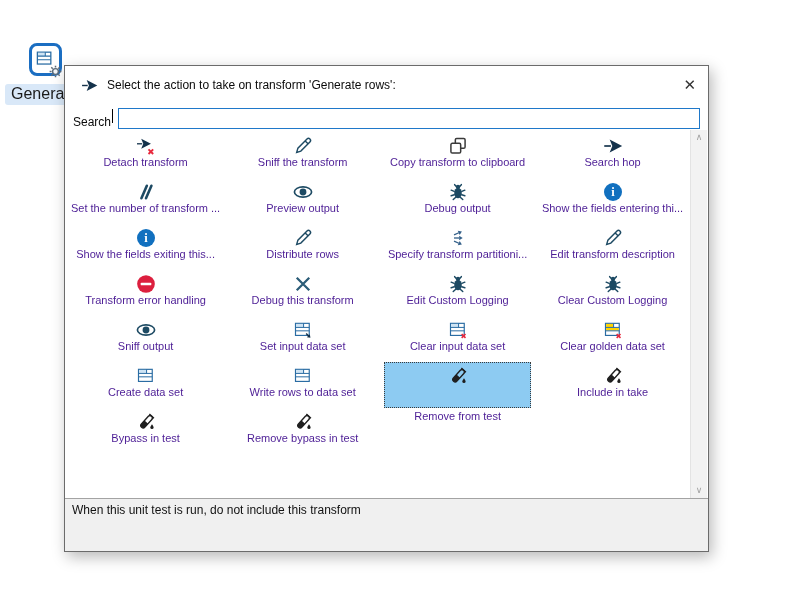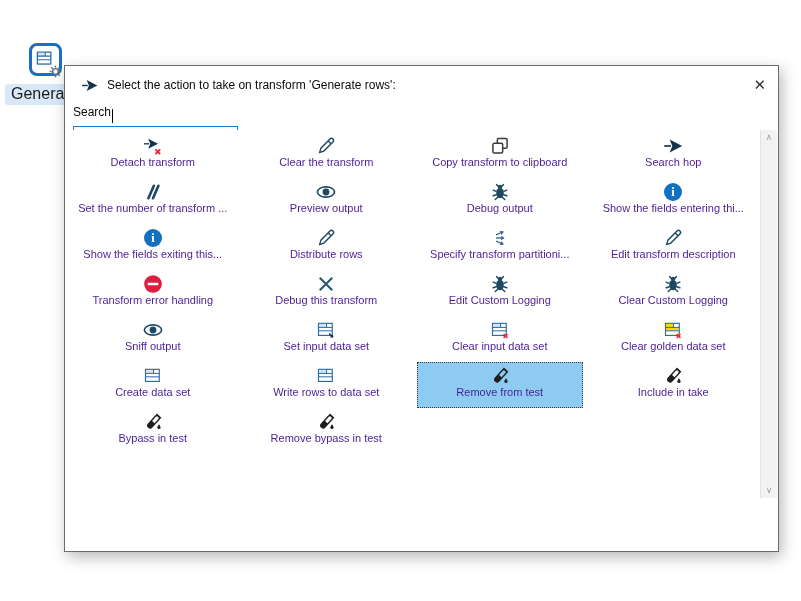--- a/index.html
+++ b/index.html
@@ -9,44 +9,44 @@
   
   .node{position:absolute;left:29px;top:43px;z-index:1;}
   .node-box{width:33px;height:33px;border:3px solid #1b6ec2;border-radius:8px;
     background:#fff;position:relative;display:flex;align-items:center;justify-content:center;}
   .node-table{width:19px;height:19px;display:block;margin:-2px 2px 0 0;}
   .node-gear{position:absolute;right:-3px;bottom:-4px;width:13px;height:13px;}
   .node-label{position:absolute;left:-24px;top:41px;background:#d9e8f8;border-radius:3px;
     padding:1px 6px 2px 6px;font-size:16px;color:#1a1a1a;white-space:nowrap;}
 
   
-  .dialog{position:absolute;left:64px;top:65px;width:715px;height:487px;background:#fff;
+  .dialog{position:absolute;left:64px;top:65px;width:645px;height:487px;background:#fff;
     border:1px solid #6b6b6b;box-shadow:3px 5px 14px rgba(0,0,0,.28);z-index:2;}
   .titlebar{position:absolute;left:0;top:0;right:0;height:38px;display:flex;
     align-items:center;gap:9px;padding:0 12px 0 16px;}
   .title-arrow{width:17px;height:17px;display:block;}
   .title{font-size:12px;color:#0a0a0a;}
   .close{margin-left:auto;font-size:15px;color:#333;line-height:15px;cursor:default;
     font-family:"DejaVu Sans",sans-serif;}
 
   .searchrow{position:absolute;left:0;top:39px;right:0;height:24px;display:flex;
-    align-items:flex-start;gap:7px;padding:0 8px;flex-direction:column;}
+    align-items:flex-end;gap:7px;padding:0 8px;}
   .search-label{font-size:12px;color:#0a0a0a;}
   .search-input{flex:1;height:21px;border:1px solid #1f78c9;font-size:12px;
     padding:0 4px;outline:none;border-radius:0;background:#fff;color:#000;}
   .caret{position:absolute;left:47px;top:43px;width:1px;height:14px;background:#000;z-index:3;}
 
   .grid-area{position:absolute;left:1px;top:64px;right:18px;bottom:53px;overflow:hidden;background:#fff;}
   .grid{display:grid;grid-template-columns:repeat(4,1fr);padding-top:2px;}
   .cell{height:46px;margin:0 4px;display:flex;flex-direction:column;align-items:center;
     padding-top:3px;border:1px dotted transparent;}
   .cell .icon{width:20px;height:20px;display:block;}
   .cell .icon svg{overflow:visible;display:block;}
   .cell .label{font-size:11px;color:#4c1d95;margin-top:0;white-space:nowrap;}
-  .cell.selected{background:#8dcbf2;border:1px dotted #3a3a3a;}
+  .cell.selected{background:#8dcbf2;border:1px dotted #3a3a3a;gap:24px;}
 
   .scrollbar{position:absolute;top:64px;right:1px;width:17px;bottom:53px;background:#f2f2f2;
     border-left:1px solid #e3e3e3;display:flex;flex-direction:column;
     justify-content:space-between;align-items:center;}
   .sb-btn{color:#9f9f9f;font-size:9px;height:15px;line-height:15px;
     font-family:"DejaVu Sans",sans-serif;}
 
   .status{position:absolute;left:0;right:0;bottom:0;height:53px;background:#f0f0f0;
     border-top:1px solid #a3a3a3;padding:4px 7px;font-size:12px;color:#111;}
 </style>
@@ -102,21 +102,21 @@
         </div>
         <div class="cell">
           <span class="icon">
             <svg viewBox="0 0 24 24" width="20" height="20" xmlns="http://www.w3.org/2000/svg">
               <g fill="none" stroke="#1d4a63" stroke-width="1.7">
                 <path d="M4.4 19.6l1.5-5L16.8 3.7a2.4 2.4 0 013.5 3.5L9.4 18.1l-5 1.5z"></path>
                 <path d="M14.6 5.9l3.5 3.5"></path>
               </g>
             </svg>
           </span>
-          <span class="label">Clear the transform</span>
+          <span class="label">Sniff the transform</span>
         </div>
         <div class="cell">
           <span class="icon">
             <svg viewBox="0 0 24 24" width="20" height="20" xmlns="http://www.w3.org/2000/svg">
               <g fill="none" stroke="#3a3a3a" stroke-width="1.8">
                 <rect x="8.8" y="3" width="11.7" height="11.7" rx="1.6"></rect>
                 <rect x="3.5" y="8.8" width="11.7" height="11.7" rx="1.6" fill="#fff"></rect>
               </g>
             </svg>
           </span>
@@ -385,13 +385,14 @@
           <span class="label">Remove bypass in test</span>
         </div>
       </div>
   </div>
 
   <div class="scrollbar">
     <div class="sb-btn">∧</div>
     <div class="sb-btn">∨</div>
   </div>
 
+  <div class="status">When this unit test is run, do not include this transform</div>
 </div>
 
 </body></html>

